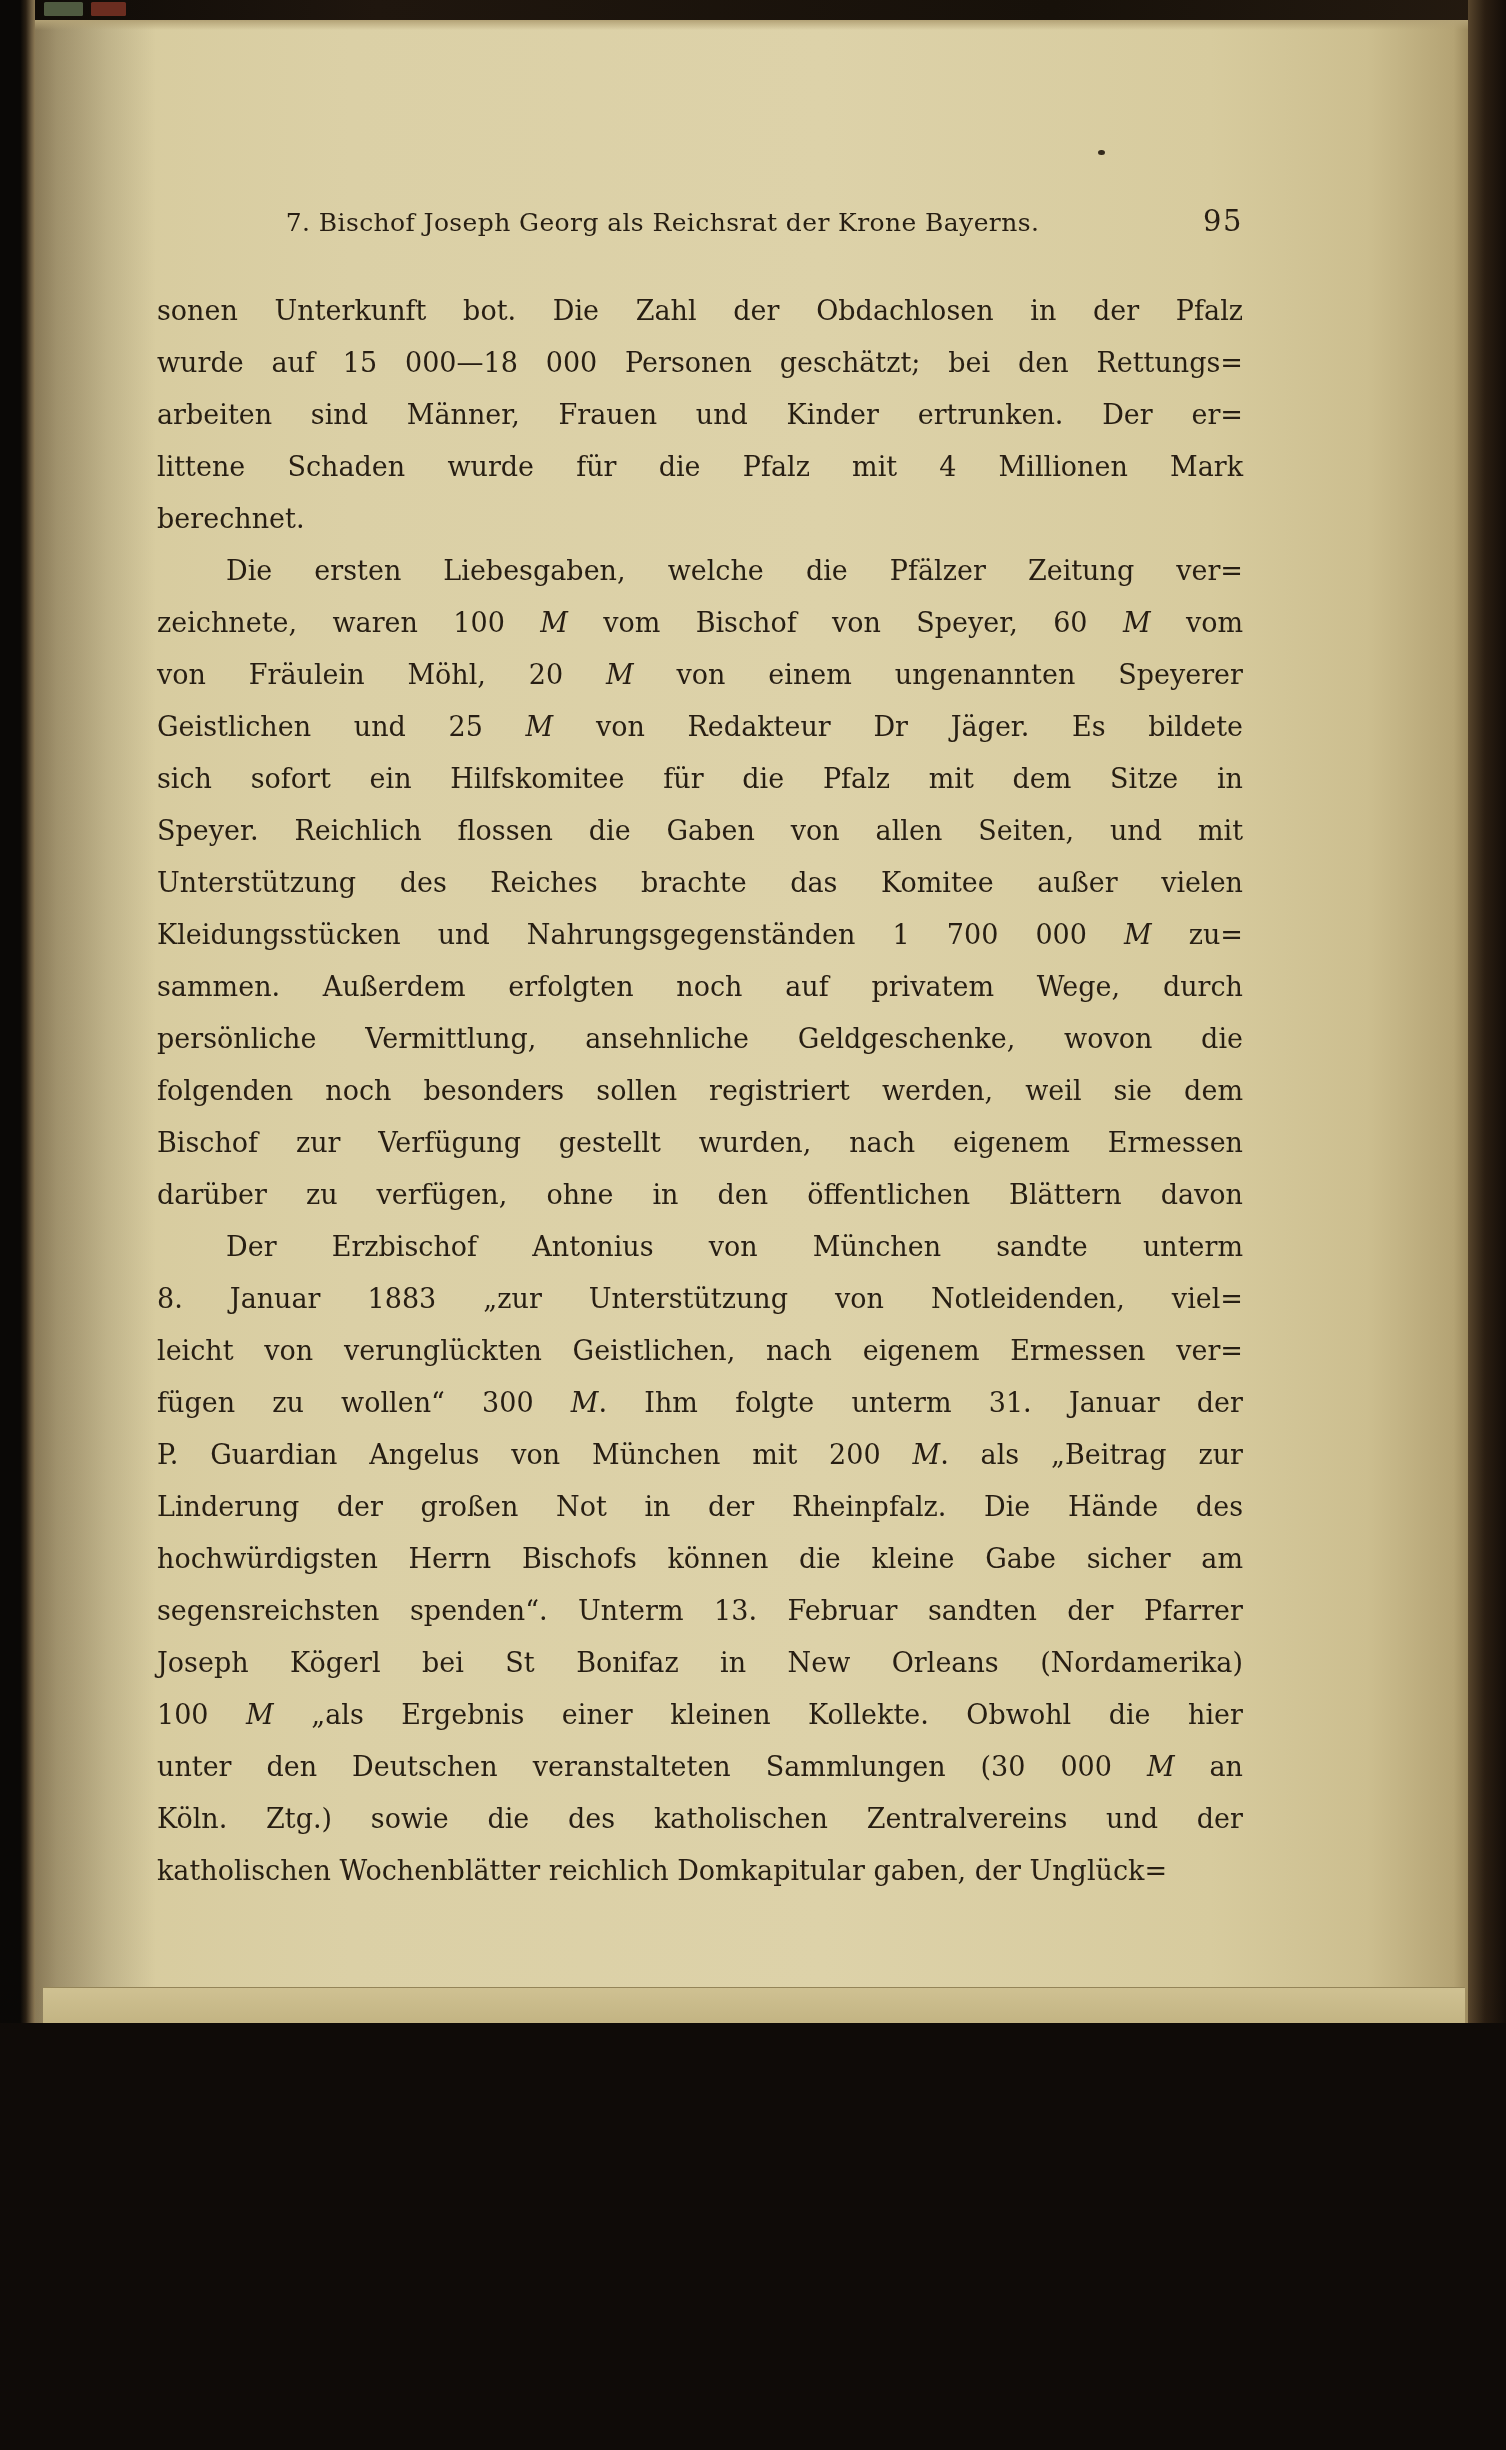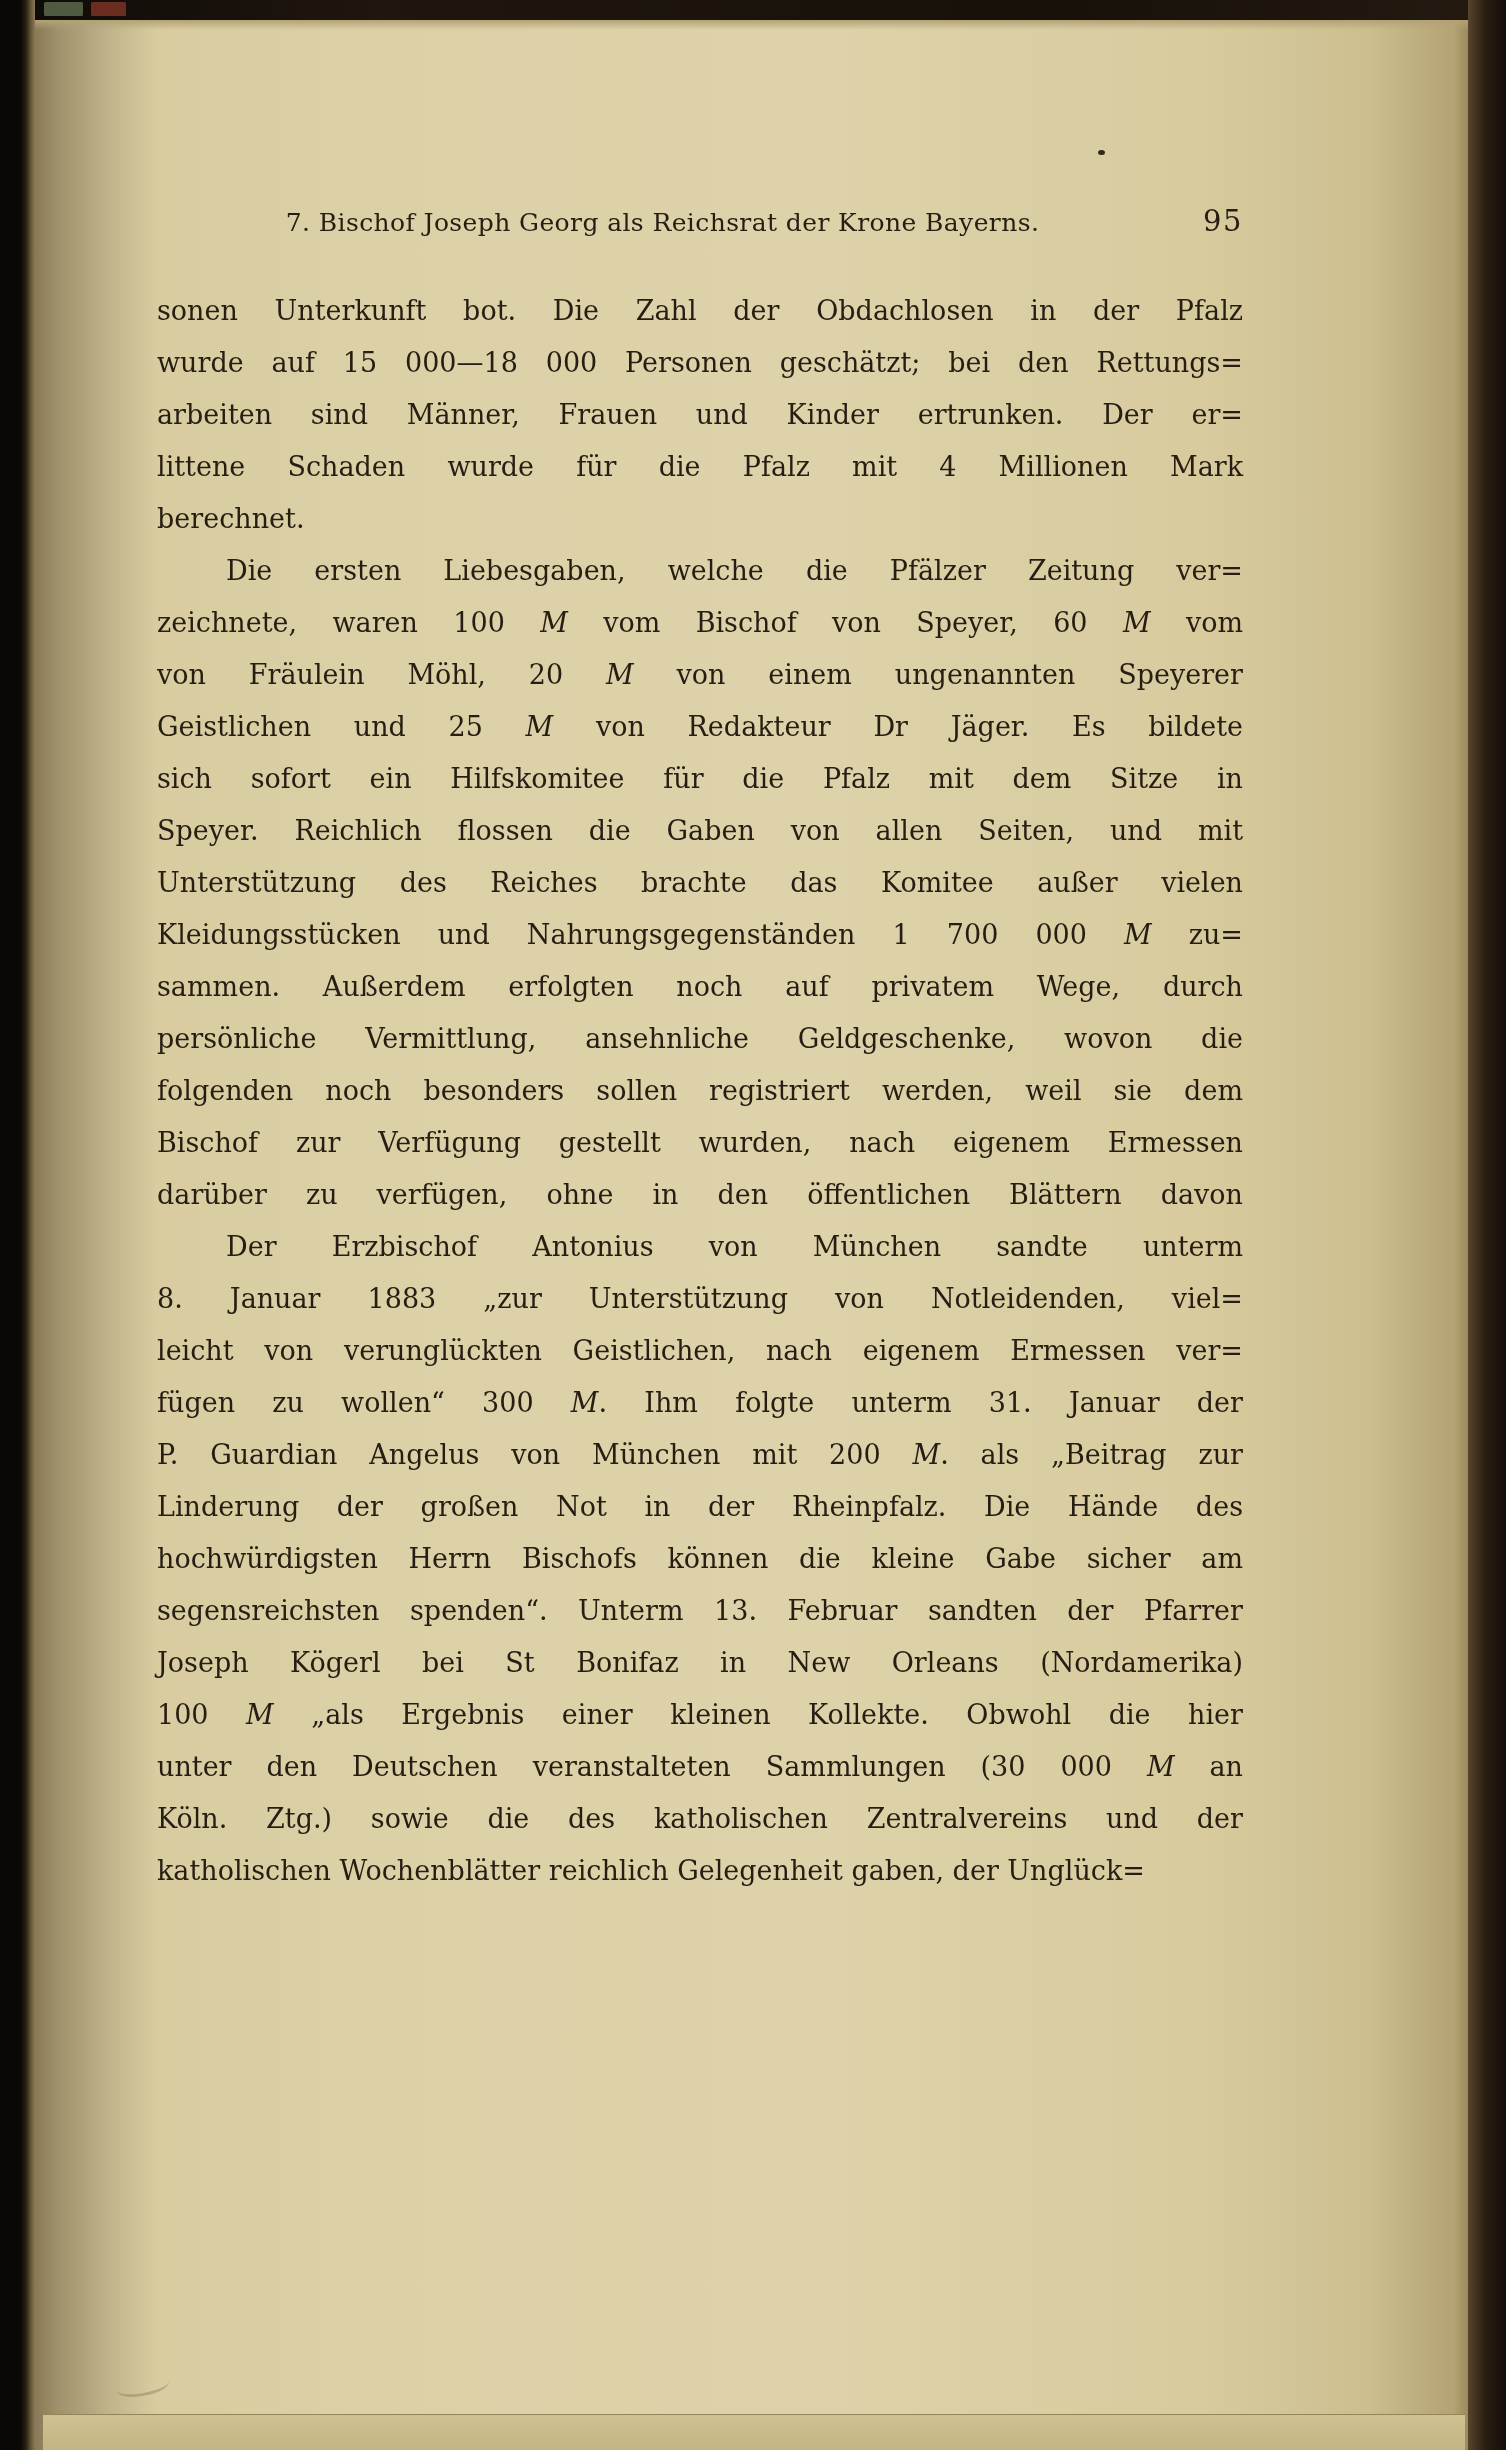--- a/index.html
+++ b/index.html
@@ -3,21 +3,21 @@
 <meta charset="utf-8">
 <style>
   * { box-sizing: border-box; margin: 0; padding: 0; }
   body {
     font-family: "DejaVu Serif", "Liberation Serif", serif;
     background: #0f0b08;
   }
   .scan {
     position: relative;
     width: 1506px;
-    height: 2450px;
+    height: 2023px;
     overflow: hidden;
     background: #16100b;
   }
   
   .top-strip {
     position: absolute; left: 0; top: 0; width: 100%; height: 19.6px;
     background: linear-gradient(90deg, #0d0a07, #1f160e 25%, #17110a 70%, #241a10);
   }
   .tab { position: absolute; top: 2.3px; height: 13.6px; border-radius: 1.5px; }
   .tab-green { left: 44px;  width: 39px; background: #4f5a40; }
@@ -133,20 +133,20 @@
             <div class="line">leicht von verunglückten Geistlichen, nach eigenem Ermessen ver=</div>
             <div class="line">fügen zu wollen“ 300 <span class="mk">M</span>. Ihm folgte unterm 31. Januar der</div>
             <div class="line">P. Guardian Angelus von München mit 200 <span class="mk">M</span>. als „Beitrag zur</div>
             <div class="line">Linderung der großen Not in der Rheinpfalz. Die Hände des</div>
             <div class="line">hochwürdigsten Herrn Bischofs können die kleine Gabe sicher am</div>
             <div class="line">segensreichsten spenden“. Unterm 13. Februar sandten der Pfarrer</div>
             <div class="line">Joseph Kögerl bei St Bonifaz in New Orleans (Nordamerika)</div>
             <div class="line">100 <span class="mk">M</span> „als Ergebnis einer kleinen Kollekte. Obwohl die hier</div>
             <div class="line">unter den Deutschen veranstalteten Sammlungen (30 000 <span class="mk">M</span> an</div>
             <div class="line">Köln. Ztg.) sowie die des katholischen Zentralvereins und der</div>
-            <div class="line last">katholischen Wochenblätter reichlich Gelegenheit gaben, der Unglück=</div>
+            <div class="line last">katholischen Wochenblätter reichlich Domkapitular gaben, der Unglück=</div>
           </div>
         </div>
     </div>
   </div>
 
 </div>
 
 
 </body></html>

